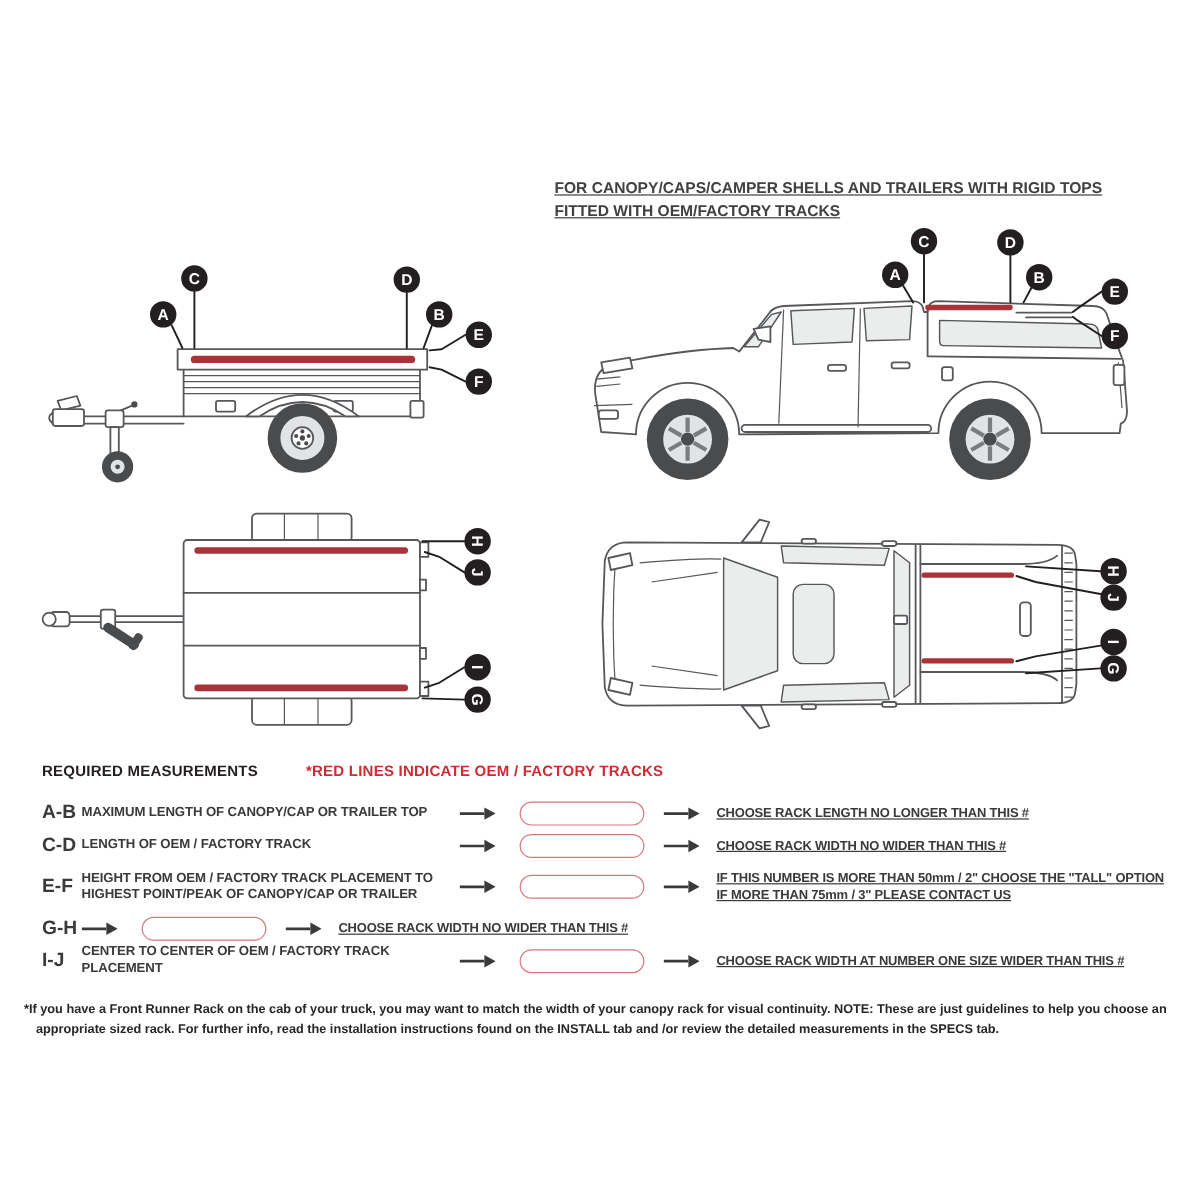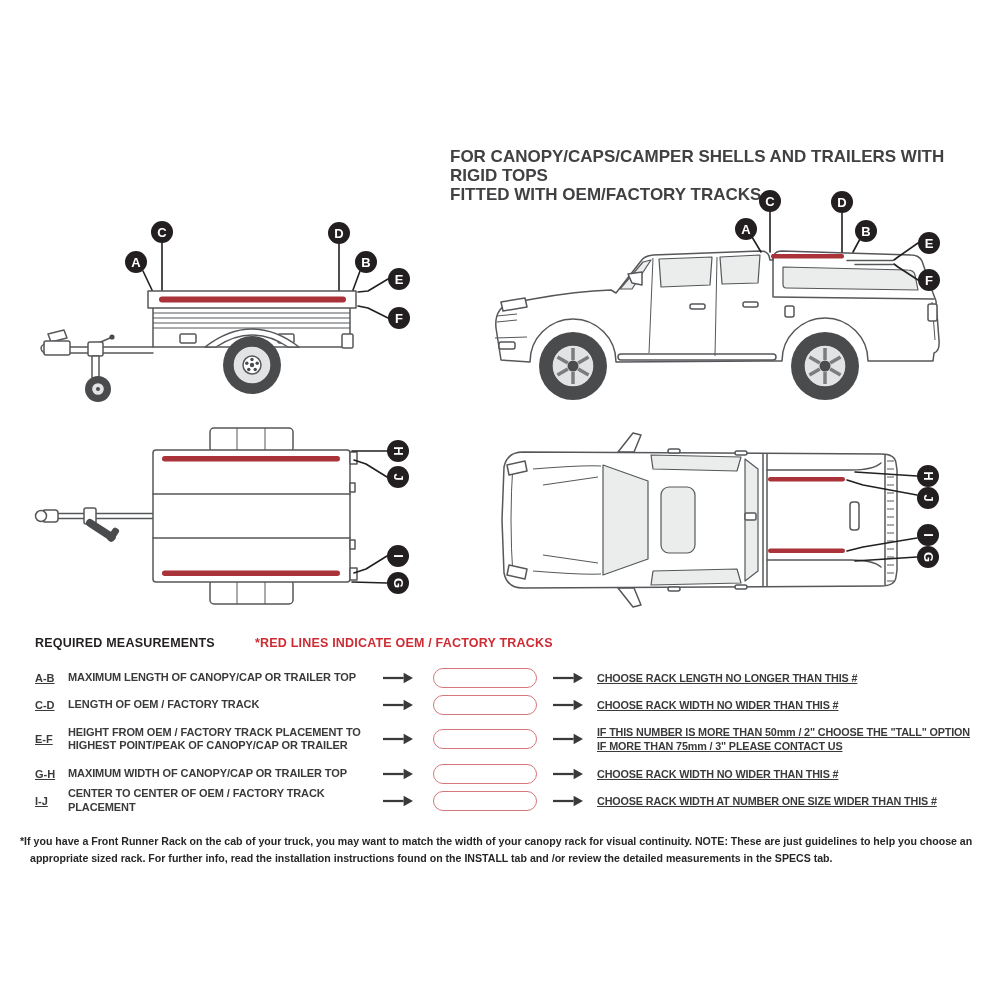--- a/index.html
+++ b/index.html
@@ -5,30 +5,30 @@
   :root{
     --title:#414042; --ink:#231f20; --art:#55575a; --text:#3a3a3c;
     --track_red:#a93338; --pill_red:#d5787c; --legend_red:#ce2b33;
   }
   html,body{margin:0;padding:0;background:#fff;}
   .canvas{position:relative;width:1000px;height:1000px;background:#ffffff;overflow:hidden;
           font-family:"Liberation Sans",sans-serif;color:var(--text);}
   .abs{position:absolute;}
   .pre{white-space:pre-line;}
   .title{left:34px;top:141px;font-size:46px;font-weight:800;letter-spacing:-1px;color:var(--title);}
-  .subtitle{left:450px;top:147px;width:520px;font-size:17px;line-height:19px;font-weight:700;color:var(--title);}
+  .subtitle{left:462px;top:147px;width:520px;font-size:13px;line-height:19px;font-weight:700;color:var(--title);text-decoration:underline;}
   
   .meas-head{left:35px;top:636px;display:flex;align-items:baseline;}
   .meas-title{font-size:12.5px;font-weight:700;color:var(--ink);letter-spacing:0.2px;}
   .meas-legend{font-size:12.5px;font-weight:700;color:var(--legend_red);margin-left:40px;letter-spacing:0.2px;}
   
   .rows{left:35px;top:664px;width:935px;}
   .row{display:flex;align-items:center;min-height:27px;}
   .row.tall{min-height:42px;}
-  .code{flex:0 0 33px;font-size:11px;font-weight:700;color:var(--text);text-decoration:underline;}
+  .code{flex:0 0 33px;font-size:16px;font-weight:700;color:var(--text);}
   .label{flex:0 0 315px;font-size:11px;line-height:13.5px;font-weight:700;letter-spacing:-0.1px;}
   .arrow{flex:0 0 30px;height:12px;}
   .arrow line{stroke:var(--text);stroke-width:2.4;}
   .arrow polygon{fill:var(--text);}
   .arrow.a2{margin-left:16px;}
   .pill{flex:0 0 104px;height:20px;margin-left:20px;border:1.6px solid var(--pill_red);border-radius:12px;background:#fff;box-sizing:border-box;}
   .result{margin-left:14px;font-size:10.8px;line-height:14px;font-weight:700;letter-spacing:-0.15px;text-decoration:underline;}
   .footnote{left:20px;top:833px;width:958px;font-size:10.6px;line-height:16.5px;font-weight:700;color:#28262 7;color:#282627;padding-left:10px;text-indent:-10px;}
   
   .art{stroke:var(--art);stroke-width:1.5;fill:none;stroke-linejoin:round;stroke-linecap:round;}
@@ -407,21 +407,20 @@
       <svg class="arrow a2" viewBox="0 0 32 12">
           <line x1="0" y1="6" x2="22" y2="6"></line>
           <polygon points="22,0.5 32,6 22,11.5"></polygon>
         </svg>
       <div class="result pre">IF THIS NUMBER IS MORE THAN 50mm / 2" CHOOSE THE "TALL" OPTION
 IF MORE THAN 75mm / 3" PLEASE CONTACT US</div>
     </div>
 
     <div class="row">
       <div class="code">G-H</div>
-      <div class="label pre">MAXIMUM  WIDTH OF CANOPY/CAP OR TRAILER TOP</div>
       <svg class="arrow" viewBox="0 0 32 12">
           <line x1="0" y1="6" x2="22" y2="6"></line>
           <polygon points="22,0.5 32,6 22,11.5"></polygon>
         </svg>
       <div class="pill"></div>
       <svg class="arrow a2" viewBox="0 0 32 12">
           <line x1="0" y1="6" x2="22" y2="6"></line>
           <polygon points="22,0.5 32,6 22,11.5"></polygon>
         </svg>
       <div class="result pre">CHOOSE RACK WIDTH NO WIDER THAN THIS #</div>

